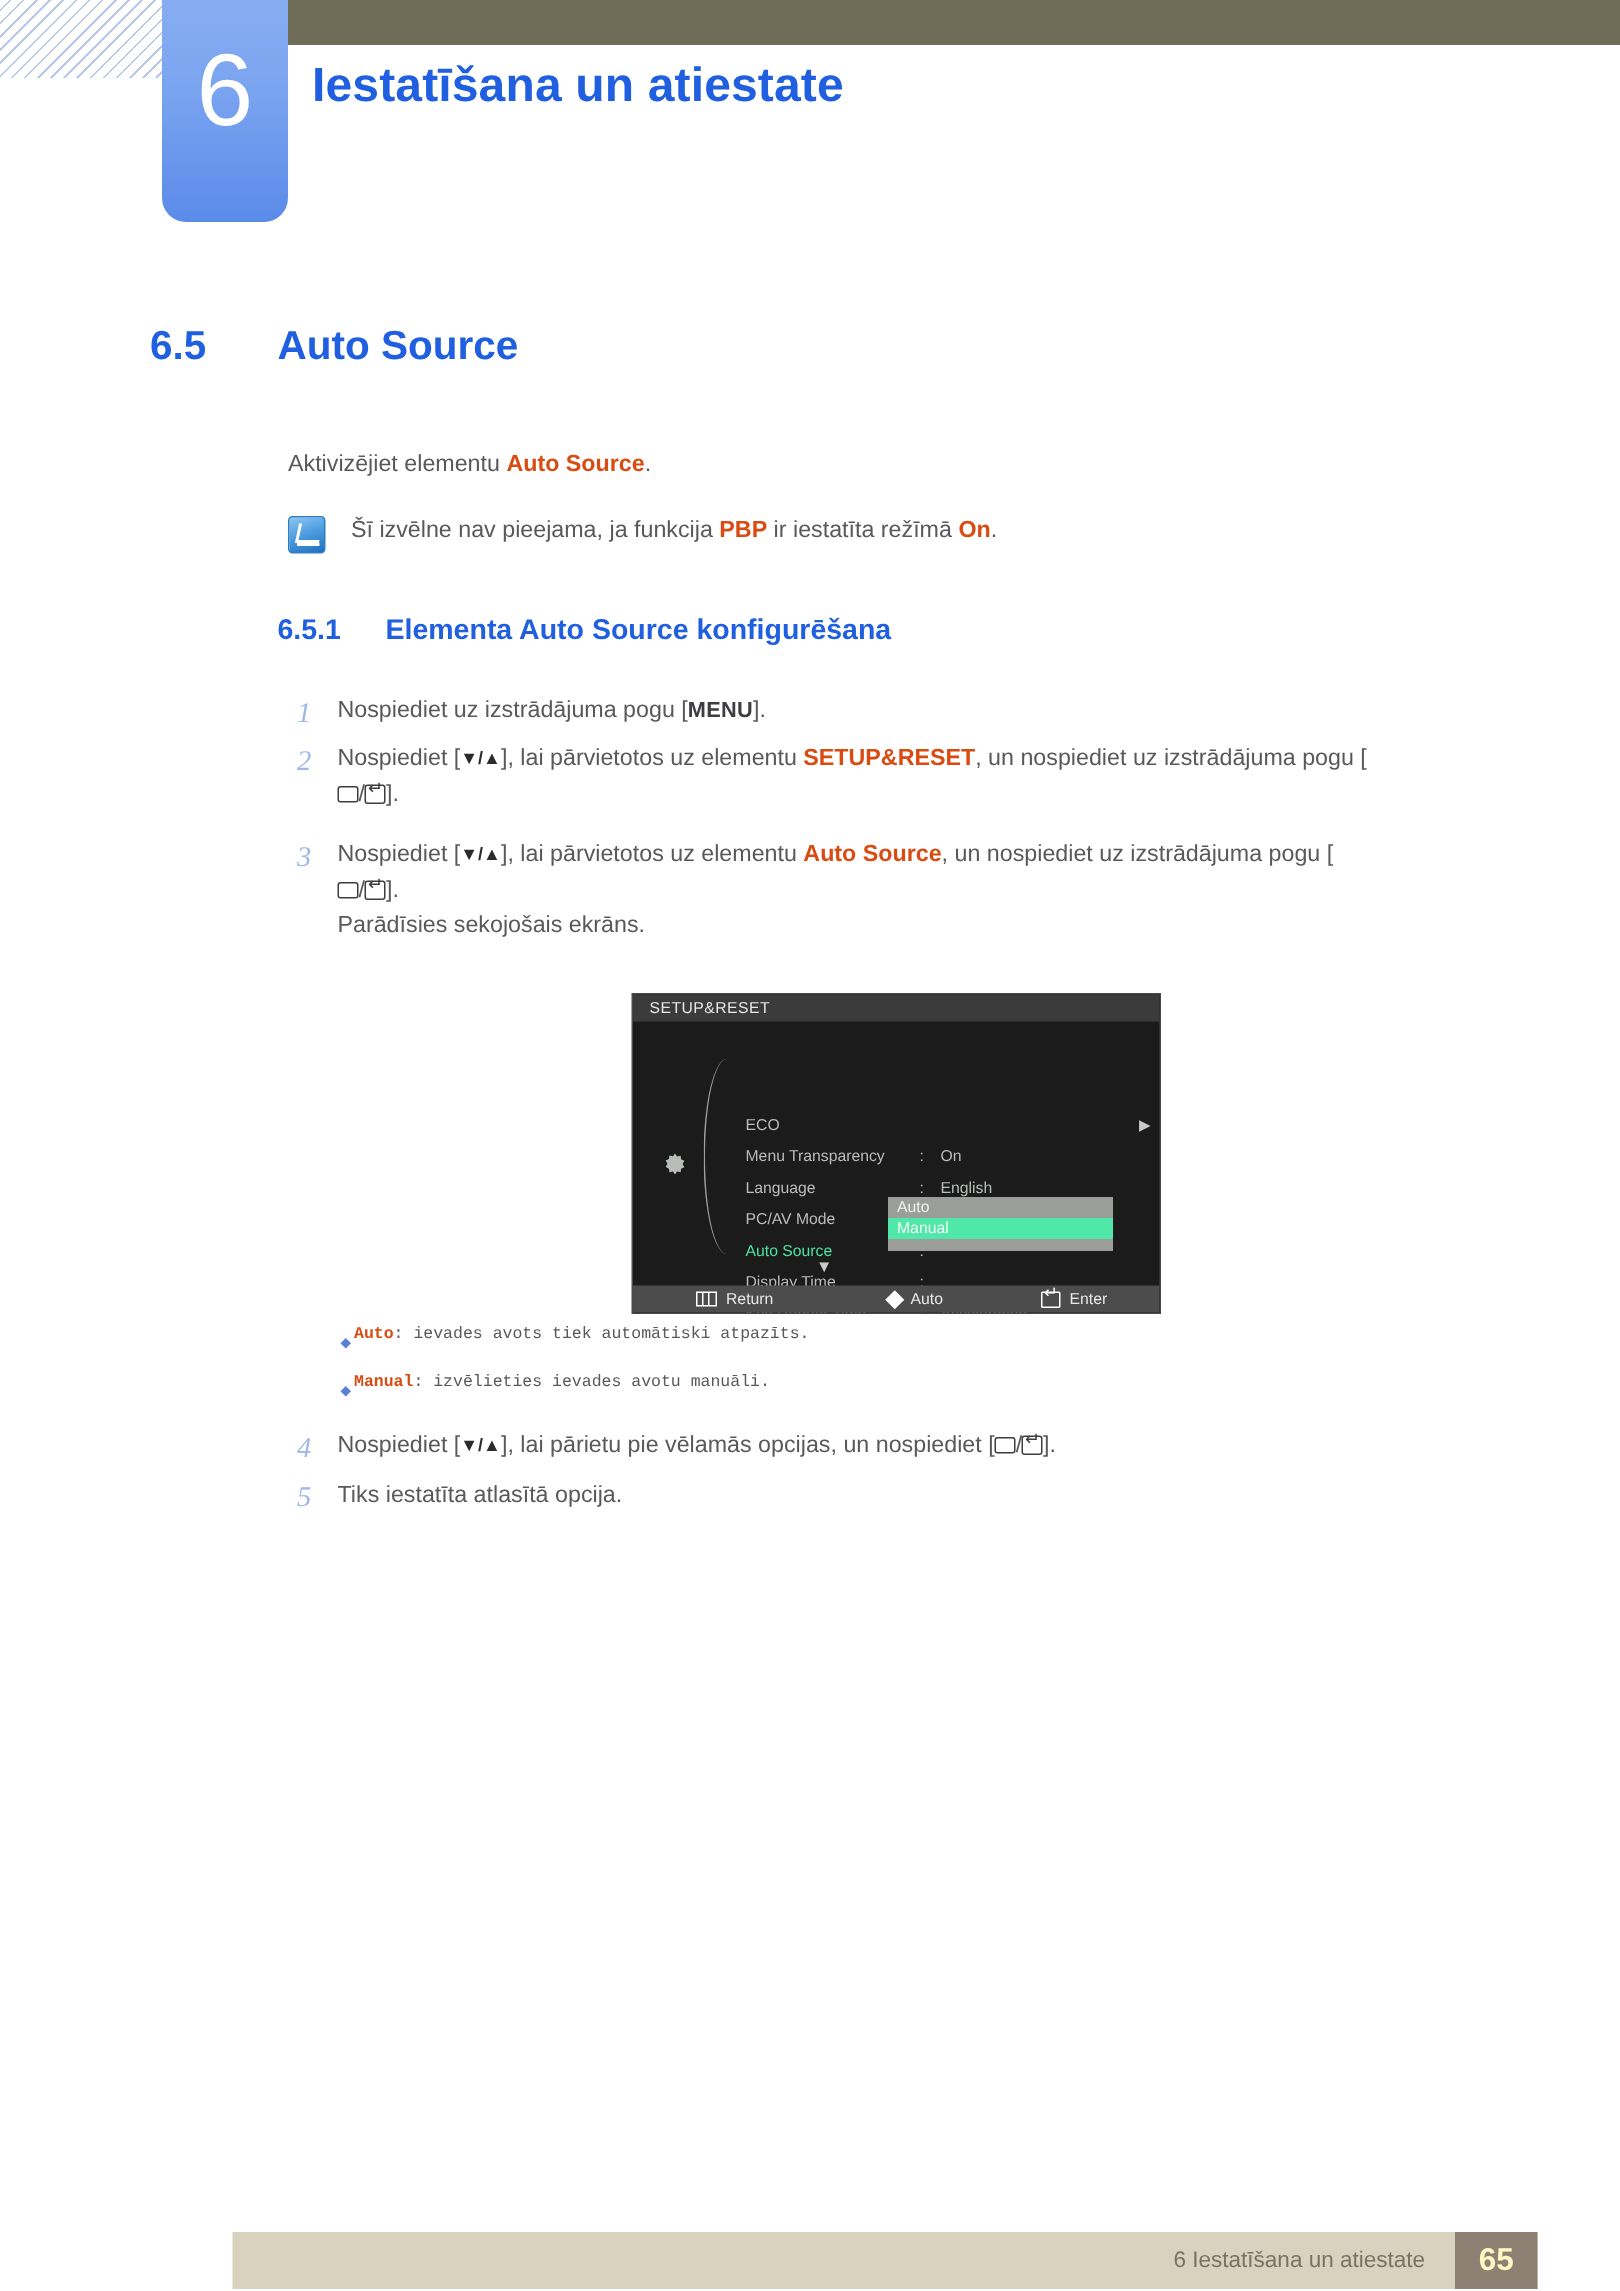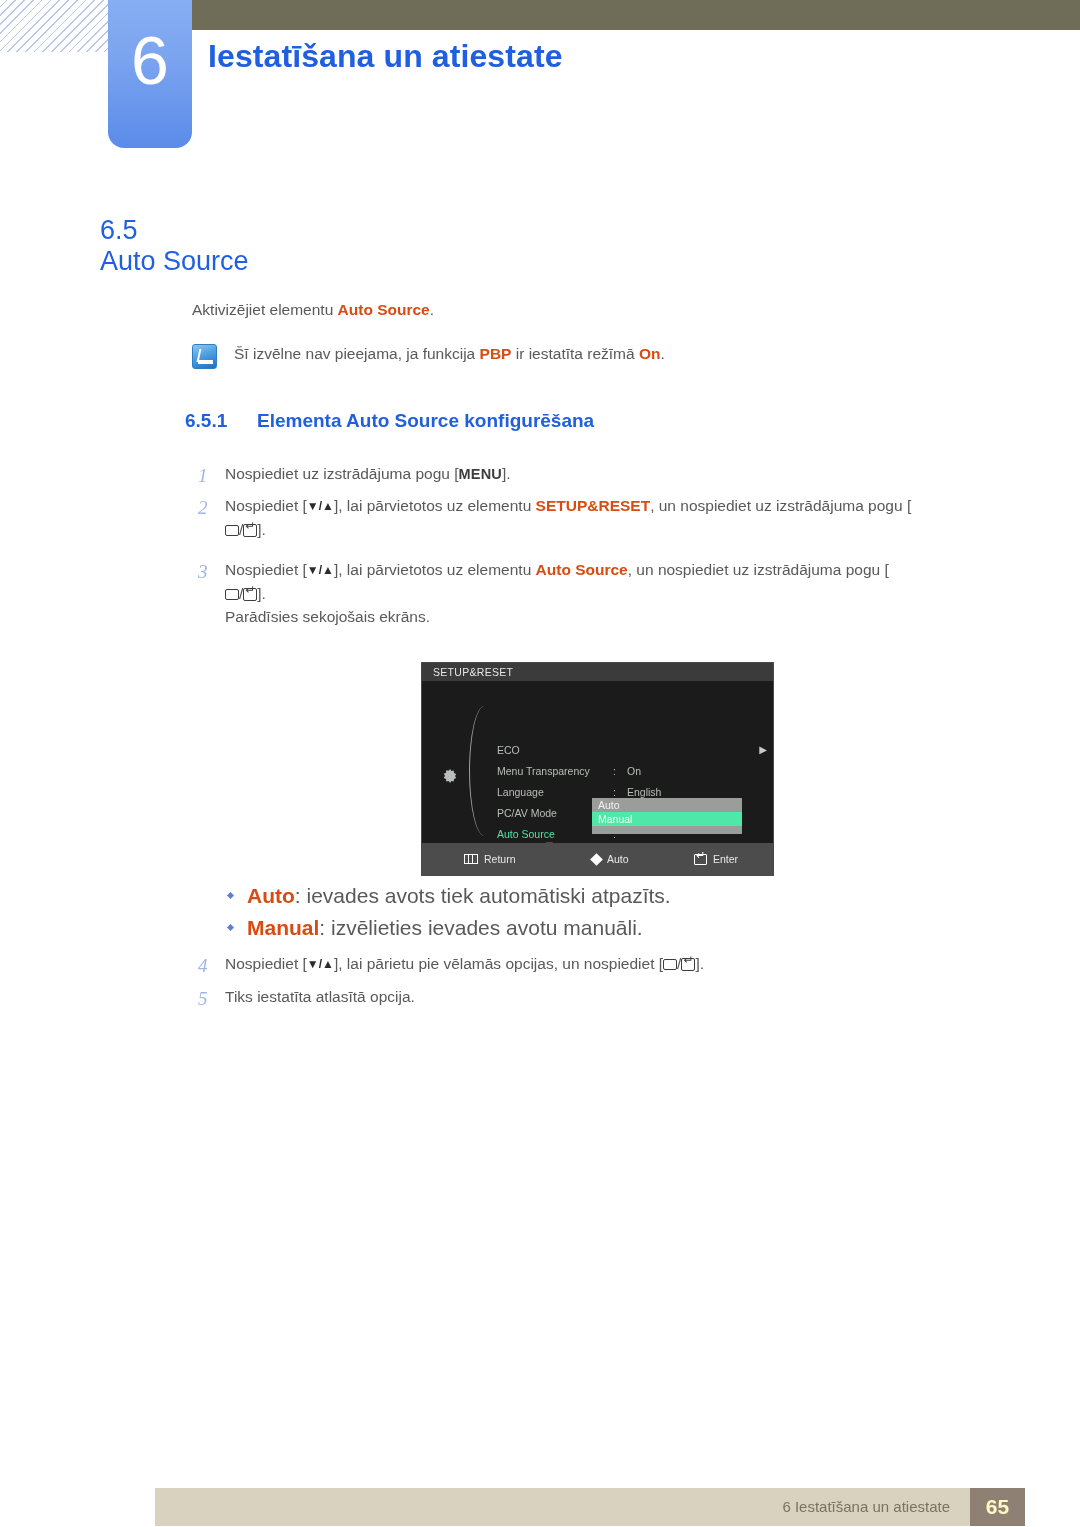--- a/index.html
+++ b/index.html
@@ -35,22 +35,22 @@
   }
   .chapter-title {
     position: absolute; left: 208px; top: 38px;
     font-size: 32px; font-weight: bold; color: #1f5fe0;
     letter-spacing: .1px;
   }
 
   
   .h2 {
     position: absolute; left: 100px; top: 215px;
-    font-size: 27px; font-weight: normal; color: #1f5fe0;
-    display: flex; gap: 0; flex-direction: column;
+    font-size: 27px; font-weight: bold; color: #1f5fe0;
+    display: flex; gap: 0;
   }
   .h2 .num { display: inline-block; width: 85px; }
 
   .para {
     position: absolute;
     font-size: 15.5px; color: #59595b; line-height: 1.45;
   }
   .accent { color: #d94b11; font-weight: bold; }
 
   .p-intro { left: 192px; top: 299px; }
@@ -146,38 +146,38 @@
   .popup {
     position: absolute; left: 170px; top: 117px; width: 150px; height: 36px;
     background: #9a9d9a;
   }
   .popup .opt {
     height: 14px; line-height: 14px; padding-left: 6px;
     font-size: 10.5px; color: #f2f2f2;
   }
   .popup .opt.on { background: #4fe8a8; color: #f6fff9; }
   .osd-foot {
-    position: absolute; left:0; bottom:0; width:100%; height:32px;
+    position: absolute; left:0; bottom:0; width:100%; height:18px;
     background: #4c4c4c; display:flex; align-items:center;
     font-size: 10.5px; color:#e8e8e8;
   }
   .foot-item { display:flex; align-items:center; gap:6px; position:absolute; }
   .foot-return { left: 42px; }
   .foot-move { left: 170px; }
   .foot-enter { left: 272px; }
   .ic-bars { width:14px; height:10px; border:1.4px solid #ffffff; display:inline-block; position:relative;}
   .ic-bars::before{content:""; position:absolute; left:3px; top:0; width:1.4px; height:100%; background:#fff;}
   .ic-bars::after{content:""; position:absolute; left:7px; top:0; width:1.4px; height:100%; background:#fff;}
   .ic-diamond { width:9px; height:9px; background:#ffffff; transform:rotate(45deg); display:inline-block;}
   .ic-enter { width:13px; height:11px; border:1.4px solid #ffffff; display:inline-block; position:relative; border-radius:1px;}
   .ic-enter::after{content:"\21B5"; position:absolute; left:1px; top:-5px; font-size:11px; line-height:1; color:#fff;}
 
   
   .bullet {
-    position: absolute; display:flex; gap: 14px; font-size: 21px; color:#59595b;
+    position: absolute; display:flex; gap: 3px; font-size: 11px; color:#59595b;font-family:Liberation Mono, monospace;
   }
   .bullet .dot {
     width: 5px; height: 5px; background: #5c7fd6; flex:none; margin-top: 9px;
     transform: rotate(45deg);
   }
   .b1 { left: 228px; top: 884px; }
   .b2 { left: 228px; top: 916px; }
 
   
   .footer-band {

